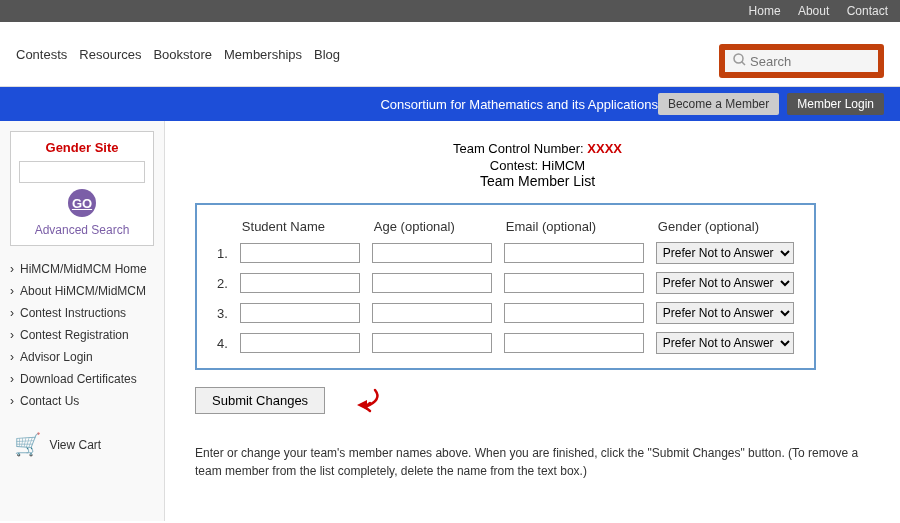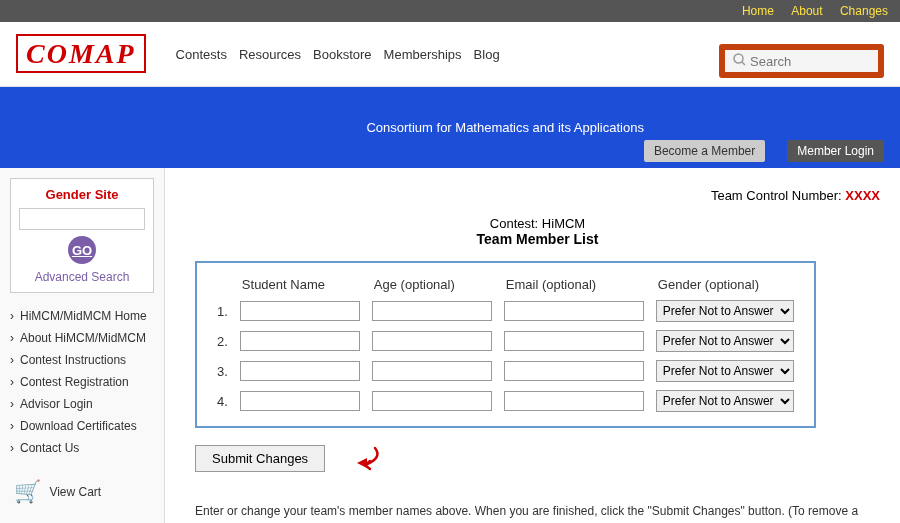--- a/index.html
+++ b/index.html
@@ -6,21 +6,21 @@
     body { font-family: Arial, sans-serif; font-size: 13px; background: #fff; width: 900px; }
 
     
     .top-bar {
       background: #555;
       text-align: right;
       padding: 4px 12px;
       font-size: 12px;
     }
     .top-bar a {
-      color: #fde047;
+      color: #e5e5e5;
       text-decoration: none;
       margin-left: 14px;
       margin-top: 42px;
     }
 
     
     .header {
       display: flex;
       align-items: center;
       padding: 8px 16px;
@@ -77,21 +77,21 @@
     .red-banner {
       background: #1d4ed8;
       color: #fff;
       padding: 6px 16px;
       display: flex;
       align-items: center;
       justify-content: flex-end;
       font-size: 13px;
     }
     .red-banner .site-name { font-weight: normal; }
-    .banner-buttons { display: flex; gap: 22px; margin-top: 47px; }
+    .banner-buttons { display: flex; gap: 8px; }
     .btn-member {
       background: #ccc;
       color: #333;
       border: none;
       padding: 4px 10px;
       font-size: 12px;
       cursor: pointer;
       border-radius: 2px;
     }
     .btn-login {
@@ -199,29 +199,28 @@
       flex: 1;
       padding: 20px 20px 20px 30px;
     }
 
     .team-header {
       text-align: center;
       margin-bottom: 14px;
     }
     .team-control {
       font-size: 13px;
-      margin-bottom: 13px;
-      text-align: right;
+      margin-bottom: 2px;
     }
     .control-xxxx {
       color: #c00;
       font-weight: bold;
     }
     .team-list-title {
-      font-weight: bold;
+      font-weight: normal;
       font-size: 14px;
     }
 
     
     .team-table-wrapper {
       border: 2px solid #6699cc;
       display: inline-block;
       padding: 10px 14px;
       margin-bottom: 14px;
     }
@@ -289,27 +288,24 @@
       max-width: 680px;
       line-height: 1.5;
     }
   </style>
 </head>
 <body>
 
 <div class="top-bar">
   <a>Home</a>
   <a>About</a>
-  <a>Changes</a>
+  <a>Contact</a>
 </div>
 
 <div class="header">
-  <div class="logo">
-    <span class="logo-text">COMAP</span>
-  </div>
   <nav class="nav">
     <a>Contests</a>
     <a>Resources</a>
     <a>Bookstore</a>
     <a>Memberships</a>
     <a>Blog</a>
   </nav>
   <div class="search-box">
     <span class="search-icon-svg">
       <svg width="13" height="13" viewBox="0 0 13 13" fill="none">

